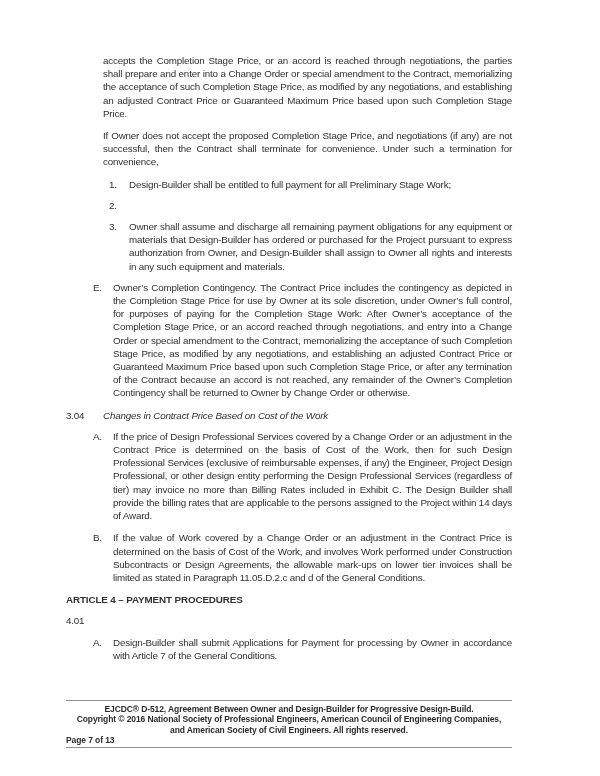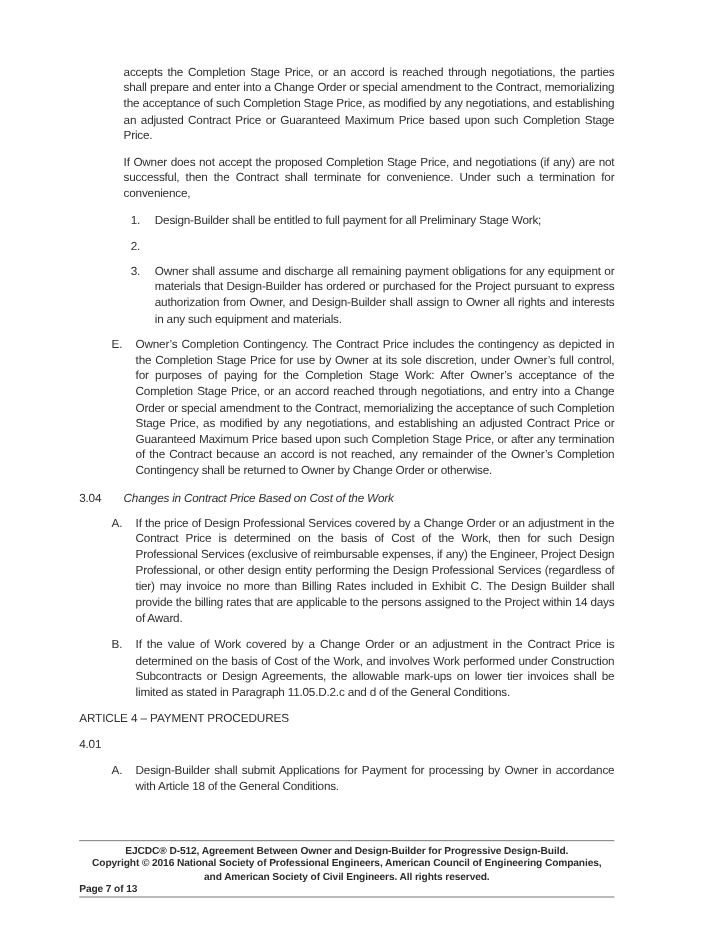--- a/index.html
+++ b/index.html
@@ -60,21 +60,21 @@
     margin-bottom: 8px;
   }
   .section-num {
     flex: none;
     width: 37px;
   }
   .section-title {
     font-style: italic;
   }
   .article-heading {
-    font-weight: normal;
+    font-weight: bold;
     margin-bottom: 8px;
     letter-spacing: -0.1px;
   }
   .footer {
     position: absolute;
     left: 66px;
     top: 700px;
     width: 446px;
     border-top: 1px solid #8f8f8f;
     border-bottom: 1px solid #8f8f8f;
@@ -138,21 +138,21 @@
     </div>
 
     <div class="article-heading">ARTICLE 4 – PAYMENT PROCEDURES</div>
 
     <div class="section-heading">
       <div class="section-num">4.01</div>
     </div>
 
     <div class="letter-item">
       <div class="letter-label">A.</div>
-      <div class="letter-text">Design-Builder shall submit Applications for Payment for processing by Owner in accordance with Article 18 of the General Conditions.</div>
+      <div class="letter-text">Design-Builder shall submit Applications for Payment for processing by Owner in accordance with Article 7 of the General Conditions.</div>
     </div>
 
   </div>
 
   <div class="footer">
     <div class="footer-line">EJCDC® D-512, Agreement Between Owner and Design-Builder for Progressive Design-Build.</div>
     <div class="footer-line">Copyright © 2016 National Society of Professional Engineers, American Council of Engineering Companies,</div>
     <div class="footer-line">and American Society of Civil Engineers. All rights reserved.</div>
     <div class="footer-page">Page 7 of 13</div>
   </div>

